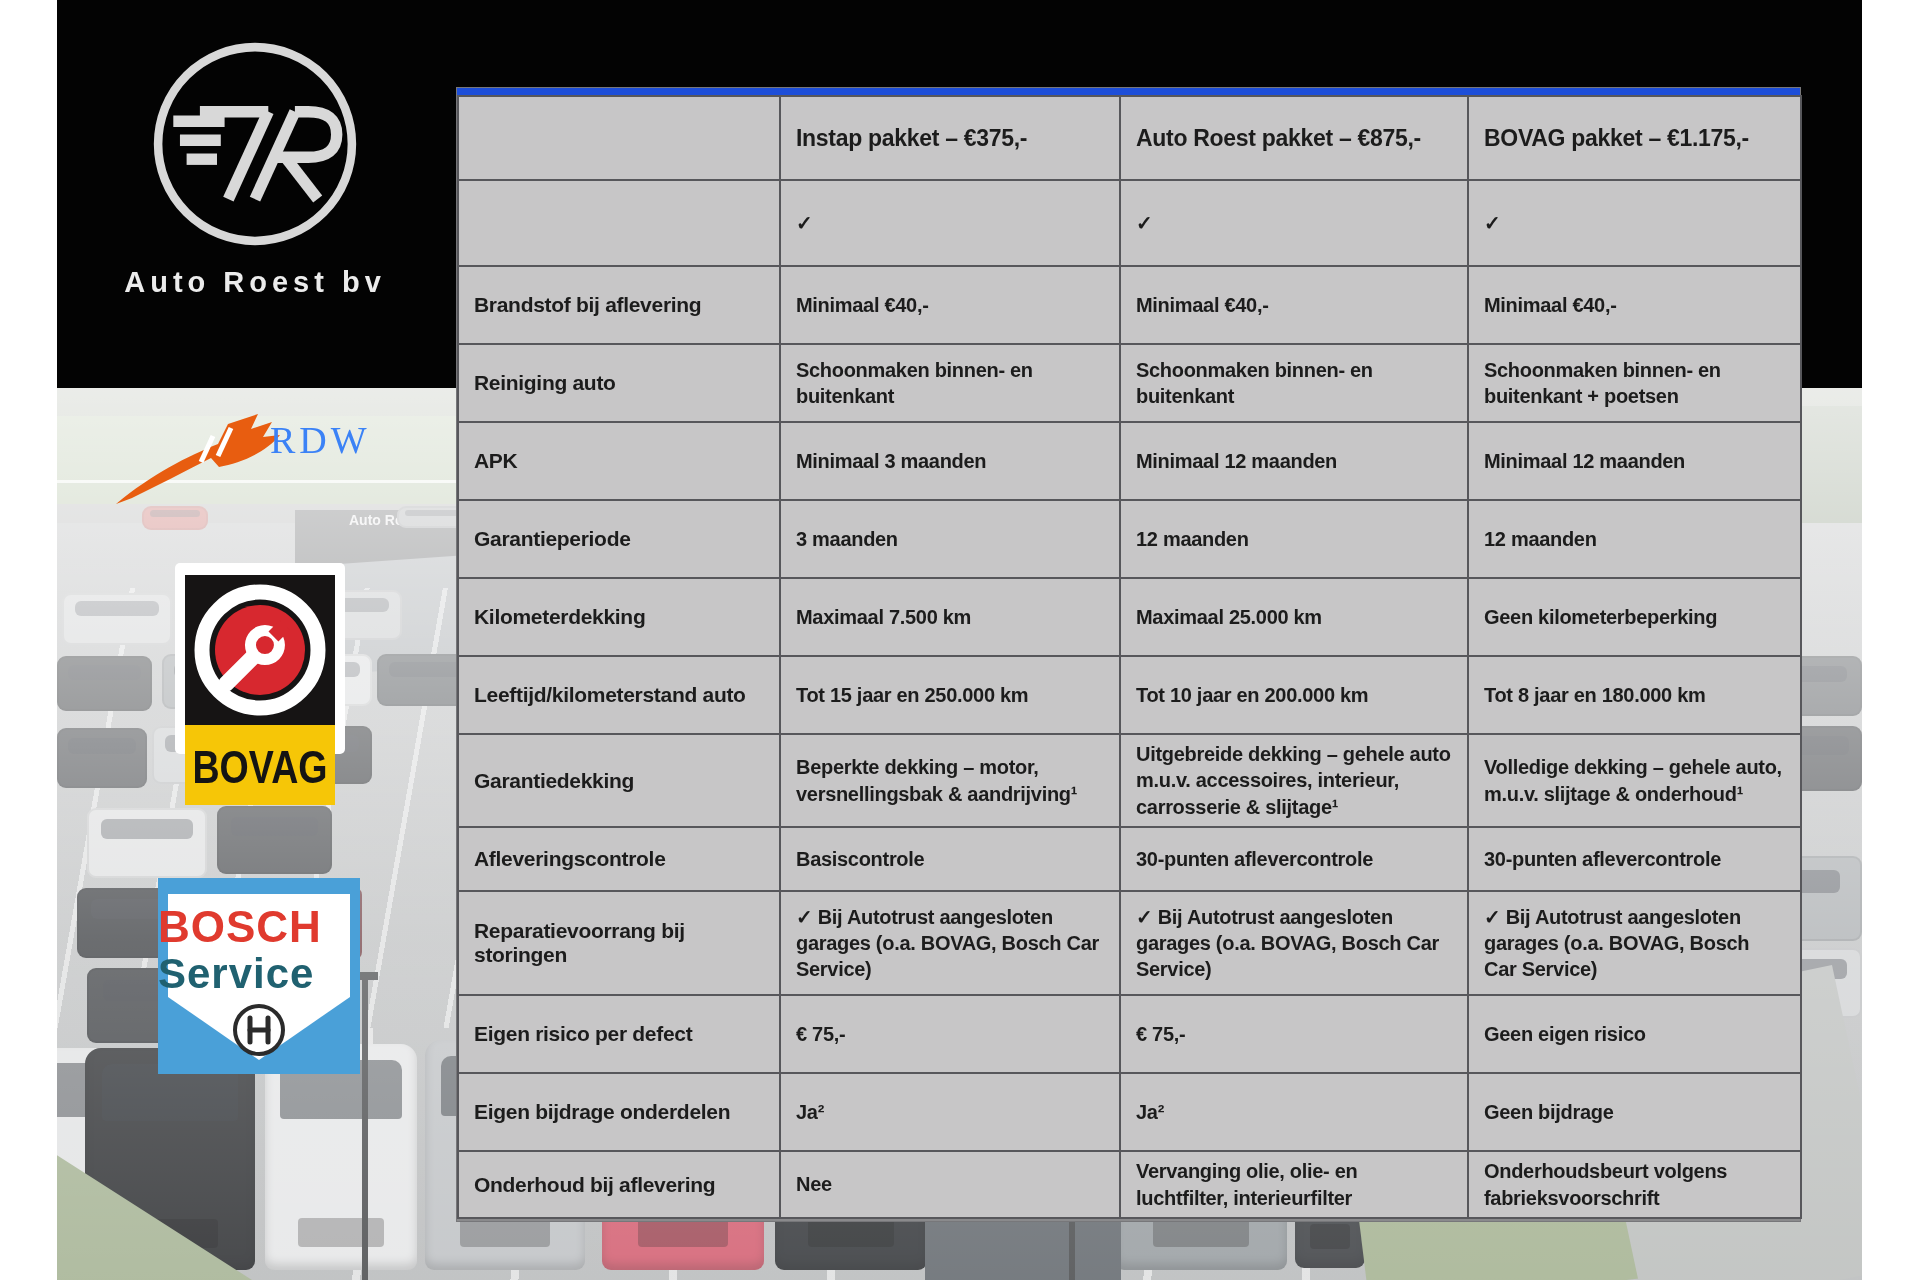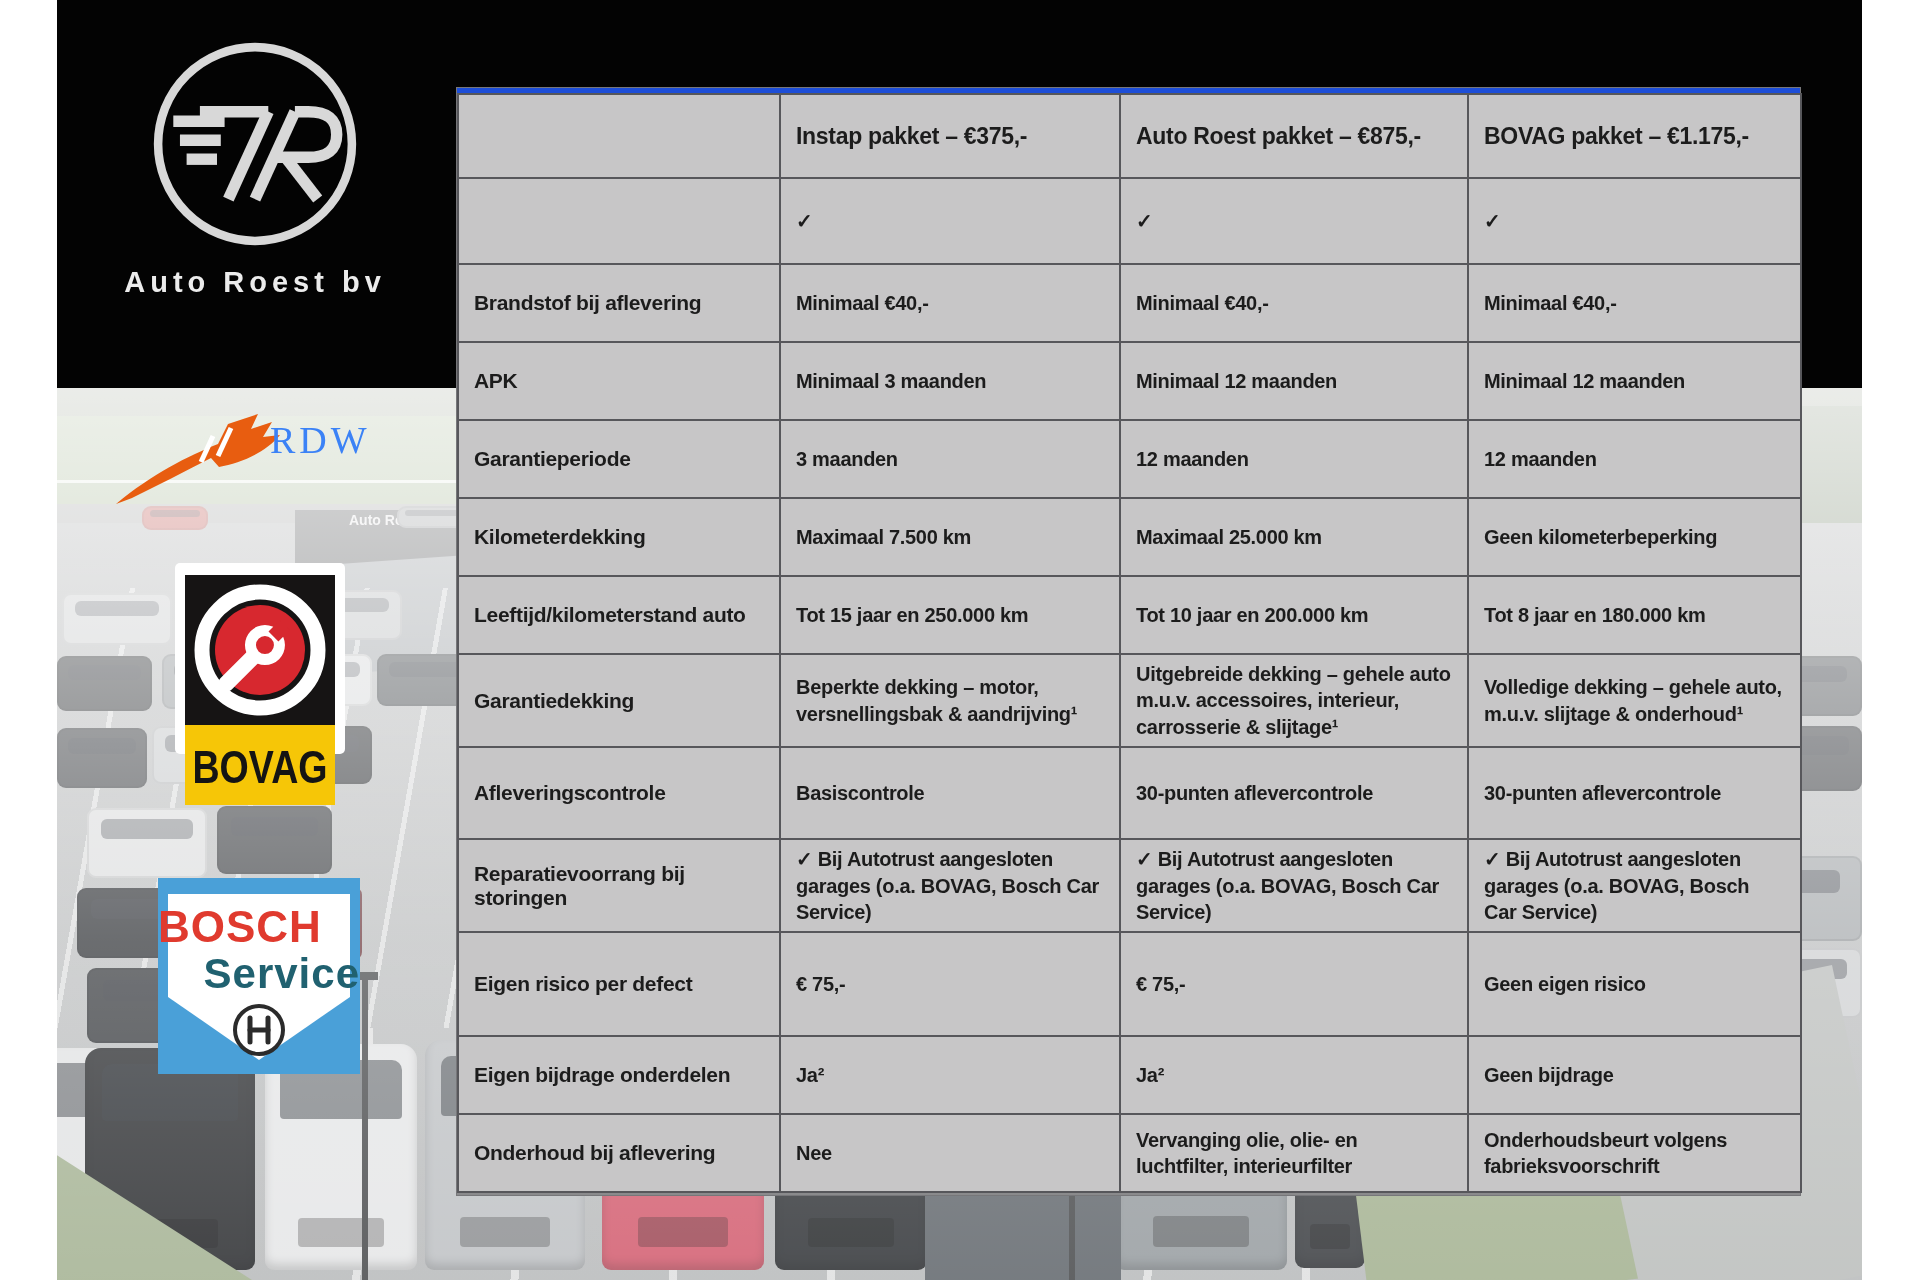--- a/index.html
+++ b/index.html
@@ -65,27 +65,27 @@
   .bovag-band{position:absolute;left:10px;top:162px;width:150px;height:80px;background:#f6c607;}
   .bovag-word{position:absolute;left:0;top:176px;width:170px;text-align:center;color:#151413;
               font-size:47px;font-weight:700;transform:scaleX(.80);letter-spacing:0px;}
 
   
   .bosch{position:absolute;left:158px;top:878px;width:202px;height:196px;z-index:3;background:#4aa0d8;}
   .bosch-shield{position:absolute;left:10px;top:16px;width:182px;height:166px;background:#ffffff;
                 clip-path:polygon(0 0,100% 0,100% 62%,50% 100%,0 62%);}
   .bosch-l1{position:absolute;left:0;top:24px;width:202px;text-align:left;color:#e03a2e;
             font-size:44px;font-weight:700;letter-spacing:1px;}
-  .bosch-l2{position:absolute;left:0;top:72px;width:202px;text-align:right;color:#206170;
+  .bosch-l2{position:absolute;left:0;top:72px;width:202px;text-align:left;color:#206170;
             font-size:42px;font-weight:700;letter-spacing:1px;}
   .bosch-sym{position:absolute;left:71px;top:122px;}
 
   
   .table-wrap{position:absolute;left:457px;top:88px;width:1343px;z-index:4;
-              background:#c7c6c7;border-top:5px solid #1d4ed8;border-bottom:2px solid #8a8a8c;
+              background:#c7c6c7;border-top:7px solid #1d4ed8;border-bottom:2px solid #8a8a8c;
               box-shadow:0 0 0 1px #77777a;}
   table{border-collapse:collapse;table-layout:fixed;width:1343px;color:#1c1c1c;}
   th,td{border:2px solid #57575b;vertical-align:middle;text-align:left;padding:6px 15px;
         font-weight:700;letter-spacing:-0.3px;}
   thead th{font-size:23px;height:70px;}
   tbody th{font-size:21px;border-radius:8px;}
   tbody td{font-size:20px;line-height:1.32;}
   tbody tr{height:78px;}
   tbody tr:nth-child(1){height:86px;}
   tbody tr:nth-child(8){height:92px;}
@@ -236,20 +236,26 @@
           <td>✓</td>
           <td>✓</td>
         </tr>
         <tr>
           <th>Brandstof bij aflevering</th>
           <td>Minimaal €40,-</td>
           <td>Minimaal €40,-</td>
           <td>Minimaal €40,-</td>
         </tr>
         <tr>
+          <th>Reiniging auto</th>
+          <td>Schoonmaken binnen- en buitenkant</td>
+          <td>Schoonmaken binnen- en buitenkant</td>
+          <td>Schoonmaken binnen- en buitenkant + poetsen</td>
+        </tr>
+        <tr>
           <th>APK</th>
           <td>Minimaal 3 maanden</td>
           <td>Minimaal 12 maanden</td>
           <td>Minimaal 12 maanden</td>
         </tr>
         <tr>
           <th>Garantieperiode</th>
           <td>3 maanden</td>
           <td>12 maanden</td>
           <td>12 maanden</td>

